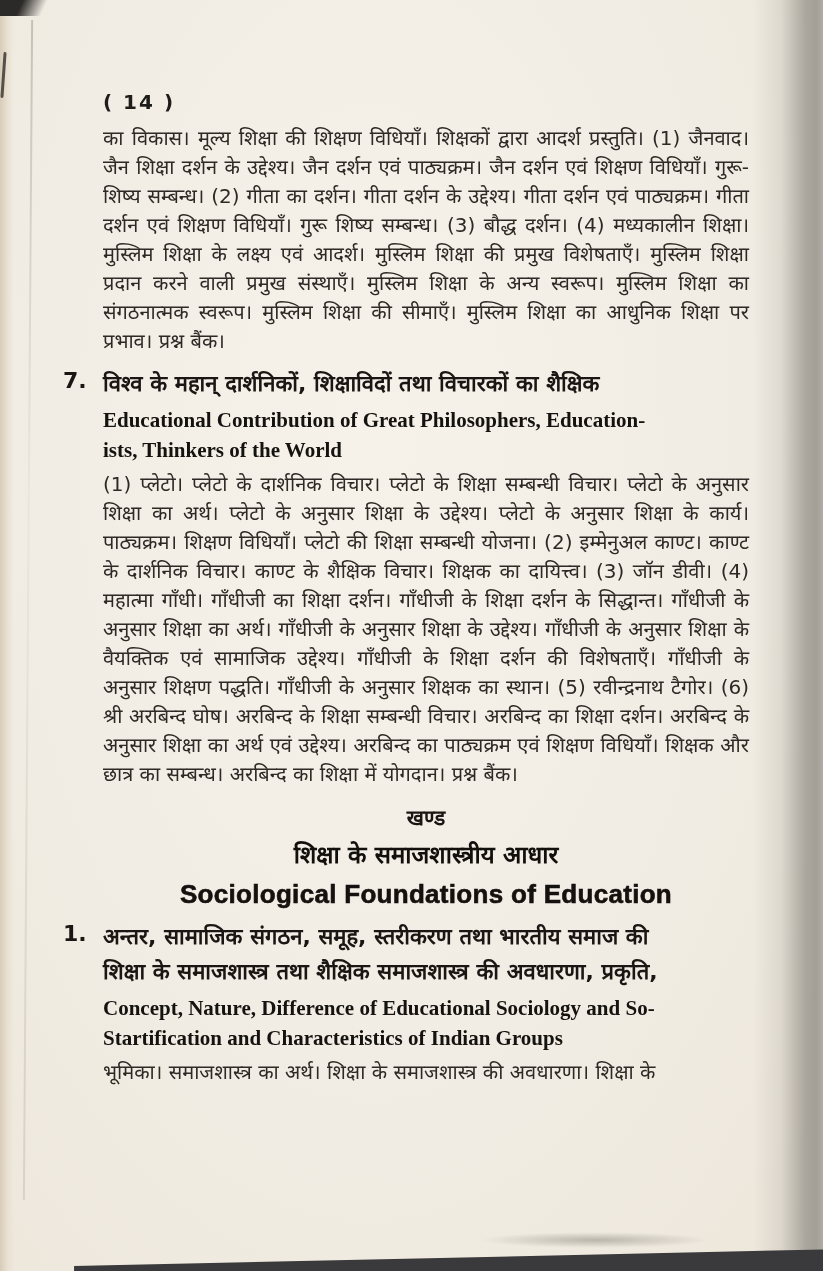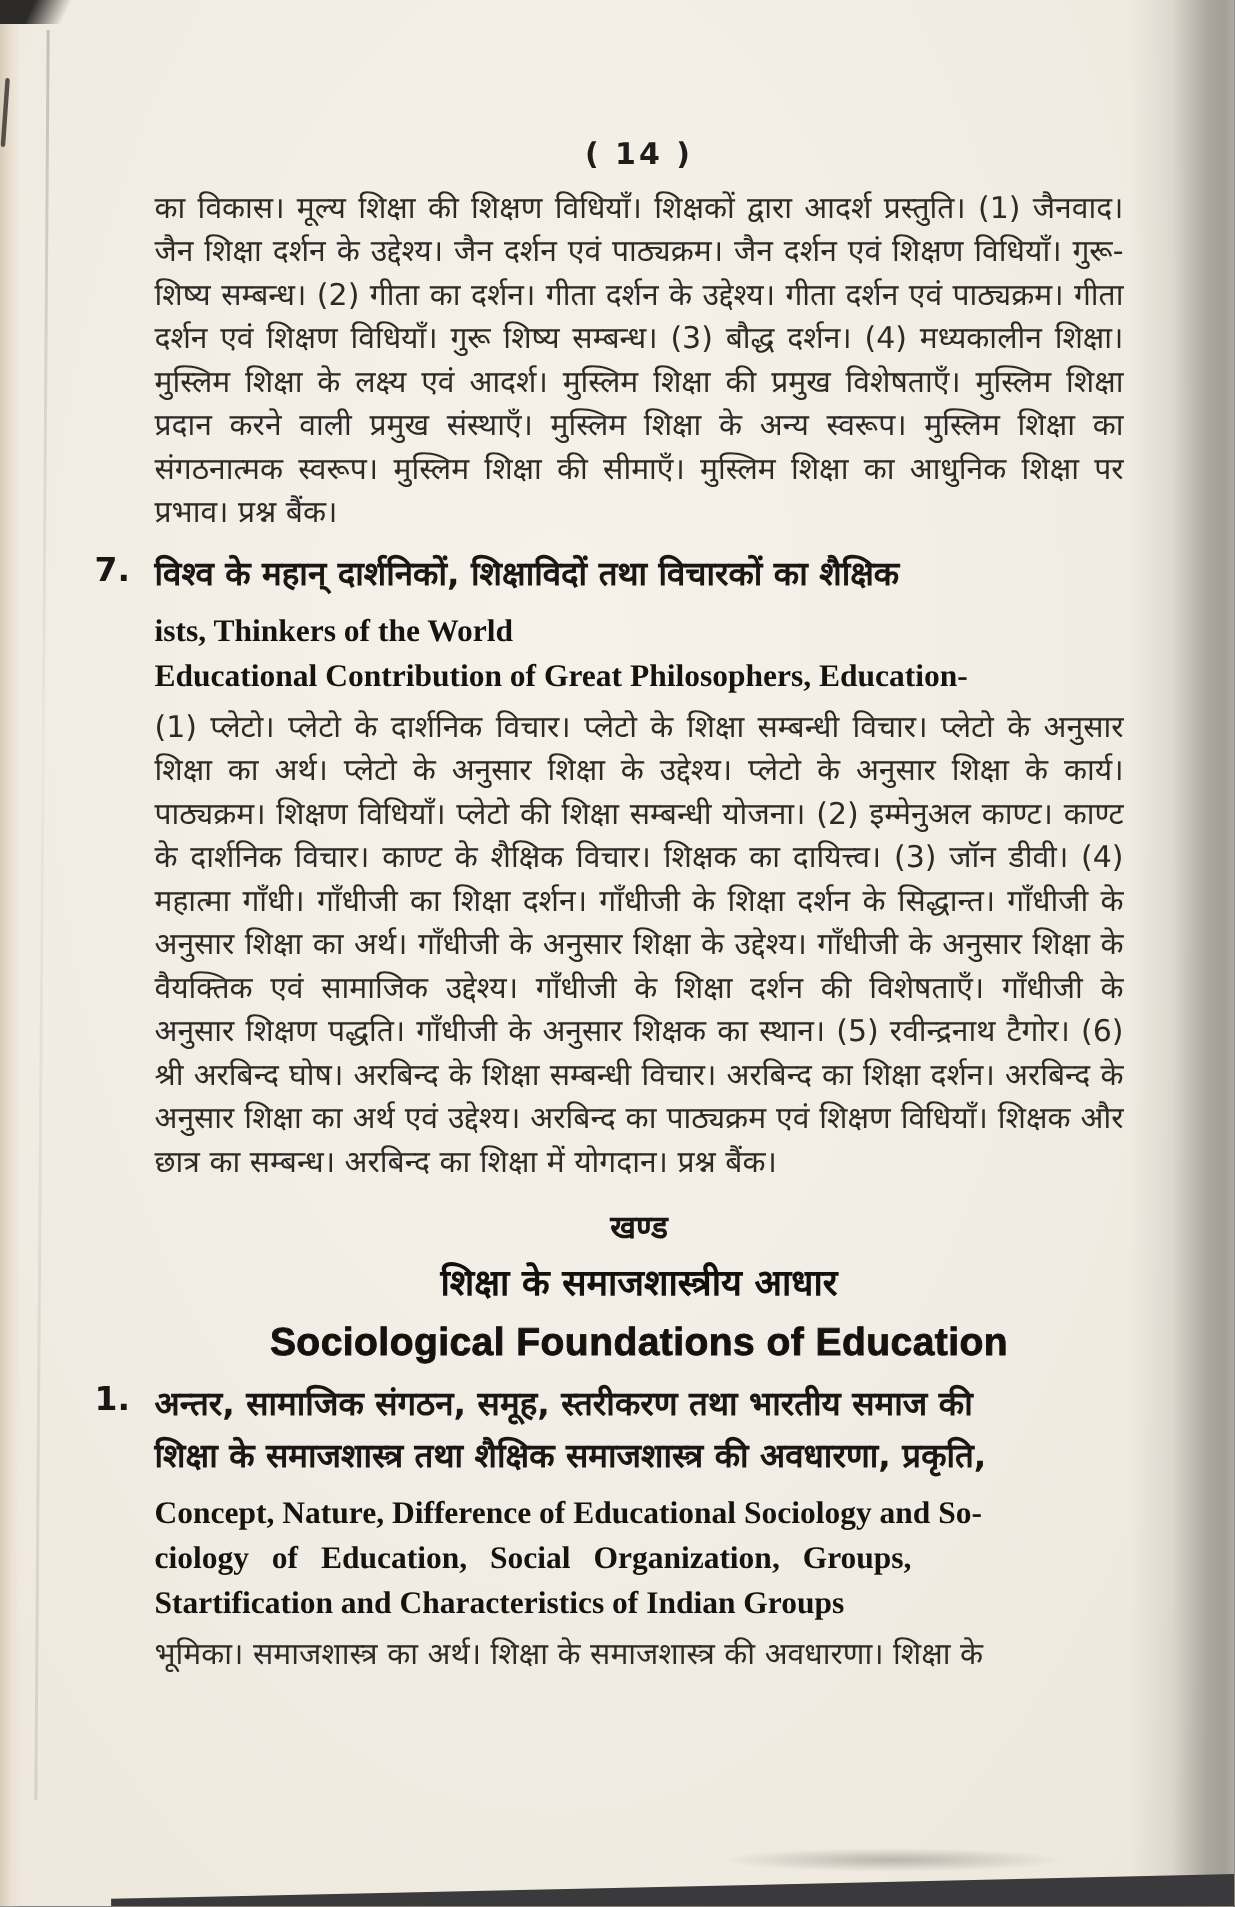--- a/index.html
+++ b/index.html
@@ -61,21 +61,20 @@
     position:absolute;left:480px;top:1232px;width:230px;height:16px;
     background:radial-gradient(ellipse, rgba(90,85,80,.35), rgba(90,85,80,0) 70%);
     pointer-events:none;
   }
 
   .content{
     position:absolute;left:103px;top:90px;width:646px;
     color:var(--ink);
   }
   .page-number{
-    text-align:center;
     font-size:20px;font-weight:bold;color:#1f1d1a;
     letter-spacing:2px;
     margin-bottom:10px;
   }
   .body-text{
     font-size:20px;line-height:29px;
     text-align:justify;
     color:var(--ink);
   }
   .entry{position:relative;margin-top:10px;}
@@ -130,36 +129,35 @@
   <div class="content">
 
     <div class="page-number">( 14 )</div>
 
     <p class="body-text">का विकास। मूल्य शिक्षा की शिक्षण विधियाँ। शिक्षकों द्वारा आदर्श प्रस्तुति। (1) जैनवाद। जैन शिक्षा दर्शन के उद्देश्य। जैन दर्शन एवं पाठ्यक्रम। जैन दर्शन एवं शिक्षण विधियाँ। गुरू-शिष्य सम्बन्ध। (2) गीता का दर्शन। गीता दर्शन के उद्देश्य। गीता दर्शन एवं पाठ्यक्रम। गीता दर्शन एवं शिक्षण विधियाँ। गुरू शिष्य सम्बन्ध। (3) बौद्ध दर्शन। (4) मध्यकालीन शिक्षा। मुस्लिम शिक्षा के लक्ष्य एवं आदर्श। मुस्लिम शिक्षा की प्रमुख विशेषताएँ। मुस्लिम शिक्षा प्रदान करने वाली प्रमुख संस्थाएँ। मुस्लिम शिक्षा के अन्य स्वरूप। मुस्लिम शिक्षा का संगठनात्मक स्वरूप। मुस्लिम शिक्षा की सीमाएँ। मुस्लिम शिक्षा का आधुनिक शिक्षा पर प्रभाव। प्रश्न बैंक।</p>
 
     <div class="entry">
       <span class="entry-num">7.</span>
       <div class="h-line">विश्व के महान् दार्शनिकों, शिक्षाविदों तथा विचारकों का शैक्षिक</div>
       <div class="eng-block">
+        <div class="eng-line">Educational Contribution of Great Philosophers, Education-</div>
         <div class="eng-line">ists, Thinkers of the World</div>
-        <div class="eng-line">Educational Contribution of Great Philosophers, Education-</div>
       </div>
       <p class="body-text">(1) प्लेटो। प्लेटो के दार्शनिक विचार। प्लेटो के शिक्षा सम्बन्धी विचार। प्लेटो के अनुसार शिक्षा का अर्थ। प्लेटो के अनुसार शिक्षा के उद्देश्य। प्लेटो के अनुसार शिक्षा के कार्य। पाठ्यक्रम। शिक्षण विधियाँ। प्लेटो की शिक्षा सम्बन्धी योजना। (2) इम्मेनुअल काण्ट। काण्ट के दार्शनिक विचार। काण्ट के शैक्षिक विचार। शिक्षक का दायित्त्व। (3) जॉन डीवी। (4) महात्मा गाँधी। गाँधीजी का शिक्षा दर्शन। गाँधीजी के शिक्षा दर्शन के सिद्धान्त। गाँधीजी के अनुसार शिक्षा का अर्थ। गाँधीजी के अनुसार शिक्षा के उद्देश्य। गाँधीजी के अनुसार शिक्षा के वैयक्तिक एवं सामाजिक उद्देश्य। गाँधीजी के शिक्षा दर्शन की विशेषताएँ।  गाँधीजी के अनुसार शिक्षण पद्धति। गाँधीजी के अनुसार शिक्षक का स्थान।  (5) रवीन्द्रनाथ टैगोर। (6) श्री अरबिन्द घोष। अरबिन्द के शिक्षा सम्बन्धी विचार। अरबिन्द का शिक्षा दर्शन। अरबिन्द के अनुसार शिक्षा का अर्थ एवं उद्देश्य।  अरबिन्द का पाठ्यक्रम एवं शिक्षण विधियाँ। शिक्षक और छात्र का सम्बन्ध। अरबिन्द का शिक्षा में योगदान। प्रश्न बैंक।</p>
     </div>
 
     <div class="section-label">खण्ड</div>
     <div class="section-title-hi">शिक्षा के समाजशास्त्रीय आधार</div>
     <div class="section-title-en">Sociological Foundations of Education</div>
 
     <div class="entry" style="margin-top:8px;">
       <span class="entry-num">1.</span>
       <div class="h-line">अन्तर, सामाजिक संगठन, समूह, स्तरीकरण तथा भारतीय समाज की</div>
       <div class="h-line">शिक्षा के समाजशास्त्र तथा शैक्षिक समाजशास्त्र की अवधारणा, प्रकृति,</div>
       <div class="eng-block">
         <div class="eng-line">Concept, Nature, Difference of Educational Sociology and So-</div>
-        <div class="eng-line spread">ciology of Education, Social Organization, Groups,</div>
         <div class="eng-line">Startification and Characteristics of Indian Groups</div>
       </div>
       <p class="body-text">भूमिका। समाजशास्त्र का अर्थ। शिक्षा के समाजशास्त्र की अवधारणा। शिक्षा के</p>
     </div>
 
   </div>
 </div>
 
 </body></html>

